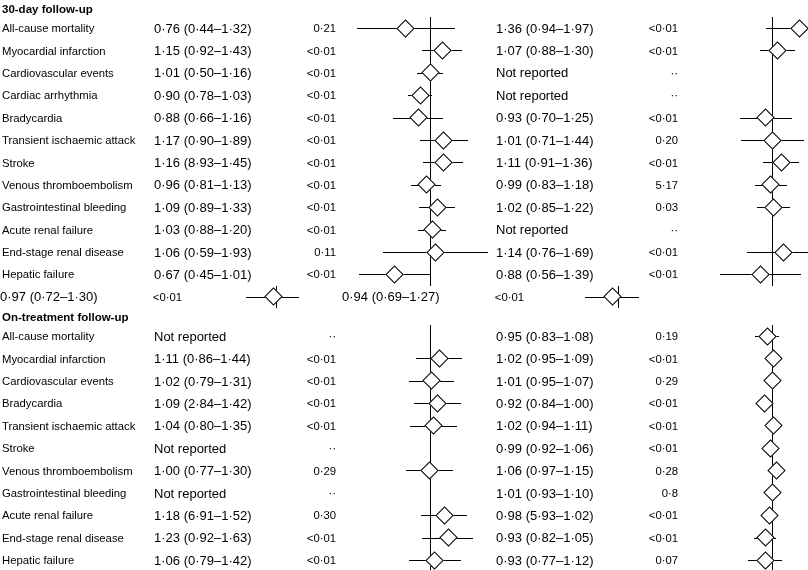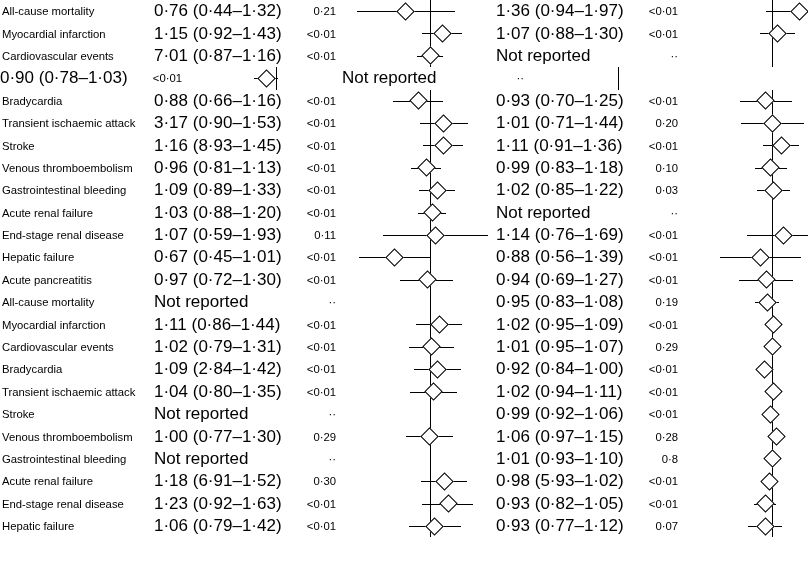--- a/index.html
+++ b/index.html
@@ -38,21 +38,21 @@
     width: 152px;
     flex: 0 0 152px;
     font-size: 11.3px;
     padding-left: 2px;
     white-space: nowrap;
     overflow: hidden;
   }
   .est {
     width: 130px;
     flex: 0 0 130px;
-    font-size: 17px;
+    font-size: 13px;
     white-space: nowrap;
   }
   .pval {
     width: 52px;
     flex: 0 0 52px;
     font-size: 11.3px;
     text-align: right;
     white-space: nowrap;
   }
   .plot {
@@ -87,20 +87,21 @@
     border: 1px solid #000000;
     background: #ffffff;
     box-sizing: border-box;
   }
 </style>
 </head>
 <body>
 
 <div id="page">
   <div id="rows-container">
+      <div class="section-header">30-day follow-up</div>
       <div class="row">
         <div class="lbl">All-cause mortality</div>
         <div class="est">0·76 (0·44–1·32)</div>
         <div class="pval">0·21</div>
         <div class="plot">
           <div class="axisline" style="left: 81.7807px;"></div>
           <div class="whisker" style="left: 8.50661px; width: 98.0532px;"></div>
           <div class="diamond" title="0·76 (0·44–1·32)" style="left: 50.7867px;"></div>
         </div>
         <div class="est">1·36 (0·94–1·97)</div>
@@ -123,34 +124,35 @@
         <div class="est">1·07 (0·88–1·30)</div>
         <div class="pval">&lt;0·01</div>
         <div class="plot second">
           <div class="axisline" style="left: 81.7807px;"></div>
           <div class="whisker" style="left: 70.3713px; width: 34.8259px;"></div>
           <div class="diamond" title="1·07 (0·88–1·30)" style="left: 81.3193px;"></div>
         </div>
       </div>
       <div class="row">
         <div class="lbl">Cardiovascular events</div>
-        <div class="est">7·01 (0·87–1·16)</div>
+        <div class="est">1·01 (0·50–1·16)</div>
         <div class="pval">&lt;0·01</div>
         <div class="plot">
           <div class="axisline" style="left: 81.7807px;"></div>
           <div class="whisker" style="left: 69.3513px; width: 25.6762px;"></div>
           <div class="diamond" title="1·01 (0·87–1·16)" style="left: 76.1688px;"></div>
         </div>
         <div class="est">Not reported</div>
         <div class="pval">··</div>
         <div class="plot second">
           <div class="axisline" style="left: 81.7807px;"></div>
         </div>
       </div>
       <div class="row">
+        <div class="lbl">Cardiac arrhythmia</div>
         <div class="est">0·90 (0·78–1·03)</div>
         <div class="pval">&lt;0·01</div>
         <div class="plot">
           <div class="axisline" style="left: 81.7807px;"></div>
           <div class="whisker" style="left: 59.605px; width: 24.8138px;"></div>
           <div class="diamond" title="0·90 (0·78–1·03)" style="left: 65.8771px;"></div>
         </div>
         <div class="est">Not reported</div>
         <div class="pval">··</div>
         <div class="plot second">
@@ -169,21 +171,21 @@
         <div class="est">0·93 (0·70–1·25)</div>
         <div class="pval">&lt;0·01</div>
         <div class="plot second">
           <div class="axisline" style="left: 81.7807px;"></div>
           <div class="whisker" style="left: 49.9468px; width: 51.7499px;"></div>
           <div class="diamond" title="0·93 (0·70–1·25)" style="left: 68.8036px;"></div>
         </div>
       </div>
       <div class="row">
         <div class="lbl">Transient ischaemic attack</div>
-        <div class="est">3·17 (0·90–1·53)</div>
+        <div class="est">1·17 (0·90–1·89)</div>
         <div class="pval">&lt;0·01</div>
         <div class="plot">
           <div class="axisline" style="left: 81.7807px;"></div>
           <div class="whisker" style="left: 72.3771px; width: 47.3596px;"></div>
           <div class="diamond" title="1·17 (0·90–1·53)" style="left: 89.2936px;"></div>
         </div>
         <div class="est">1·01 (0·71–1·44)</div>
         <div class="pval">0·20</div>
         <div class="plot second">
           <div class="axisline" style="left: 81.7807px;"></div>
@@ -211,21 +213,21 @@
       <div class="row">
         <div class="lbl">Venous thromboembolism</div>
         <div class="est">0·96 (0·81–1·13)</div>
         <div class="pval">&lt;0·01</div>
         <div class="plot">
           <div class="axisline" style="left: 81.7807px;"></div>
           <div class="whisker" style="left: 62.9734px; width: 29.7154px;"></div>
           <div class="diamond" title="0·96 (0·81–1·13)" style="left: 71.6372px;"></div>
         </div>
         <div class="est">0·99 (0·83–1·18)</div>
-        <div class="pval">0·10</div>
+        <div class="pval">5·17</div>
         <div class="plot second">
           <div class="axisline" style="left: 81.7807px;"></div>
           <div class="whisker" style="left: 65.1504px; width: 31.4027px;"></div>
           <div class="diamond" title="0·99 (0·83–1·18)" style="left: 74.3837px;"></div>
         </div>
       </div>
       <div class="row">
         <div class="lbl">Gastrointestinal bleeding</div>
         <div class="est">1·09 (0·89–1·33)</div>
         <div class="pval">&lt;0·01</div>
@@ -252,21 +254,21 @@
           <div class="diamond" title="1·03 (0·88–1·20)" style="left: 77.9189px;"></div>
         </div>
         <div class="est">Not reported</div>
         <div class="pval">··</div>
         <div class="plot second">
           <div class="axisline" style="left: 81.7807px;"></div>
         </div>
       </div>
       <div class="row">
         <div class="lbl">End-stage renal disease</div>
-        <div class="est">1·07 (0·59–1·93)</div>
+        <div class="est">1·06 (0·59–1·93)</div>
         <div class="pval">0·11</div>
         <div class="plot">
           <div class="axisline" style="left: 81.7807px;"></div>
           <div class="whisker" style="left: 34.6885px; width: 105.777px;"></div>
           <div class="diamond" title="1·07 (0·59–1·93)" style="left: 81.3193px;"></div>
         </div>
         <div class="est">1·14 (0·76–1·69)</div>
         <div class="pval">&lt;0·01</div>
         <div class="plot second">
           <div class="axisline" style="left: 81.7807px;"></div>
@@ -285,36 +287,36 @@
         </div>
         <div class="est">0·88 (0·56–1·39)</div>
         <div class="pval">&lt;0·01</div>
         <div class="plot second">
           <div class="axisline" style="left: 81.7807px;"></div>
           <div class="whisker" style="left: 30.0308px; width: 81.1409px;"></div>
           <div class="diamond" title="0·88 (0·56–1·39)" style="left: 63.8713px;"></div>
         </div>
       </div>
       <div class="row">
-        <div class="lbl">Acute pancreatitis</div>
         <div class="est">0·97 (0·72–1·30)</div>
         <div class="pval">&lt;0·01</div>
         <div class="plot">
           <div class="axisline" style="left: 81.7807px;"></div>
           <div class="whisker" style="left: 52.4611px; width: 52.7361px;"></div>
           <div class="diamond" title="0·97 (0·72–1·30)" style="left: 72.5621px;"></div>
         </div>
         <div class="est">0·94 (0·69–1·27)</div>
         <div class="pval">&lt;0·01</div>
         <div class="plot second">
           <div class="axisline" style="left: 81.7807px;"></div>
           <div class="whisker" style="left: 48.6625px; width: 54.4508px;"></div>
           <div class="diamond" title="0·94 (0·69–1·27)" style="left: 69.7582px;"></div>
         </div>
       </div>
+      <div class="section-header">On-treatment follow-up</div>
       <div class="row">
         <div class="lbl">All-cause mortality</div>
         <div class="est">Not reported</div>
         <div class="pval">··</div>
         <div class="plot">
           <div class="axisline" style="left: 81.7807px;"></div>
         </div>
         <div class="est">0·95 (0·83–1·08)</div>
         <div class="pval">0·19</div>
         <div class="plot second">

